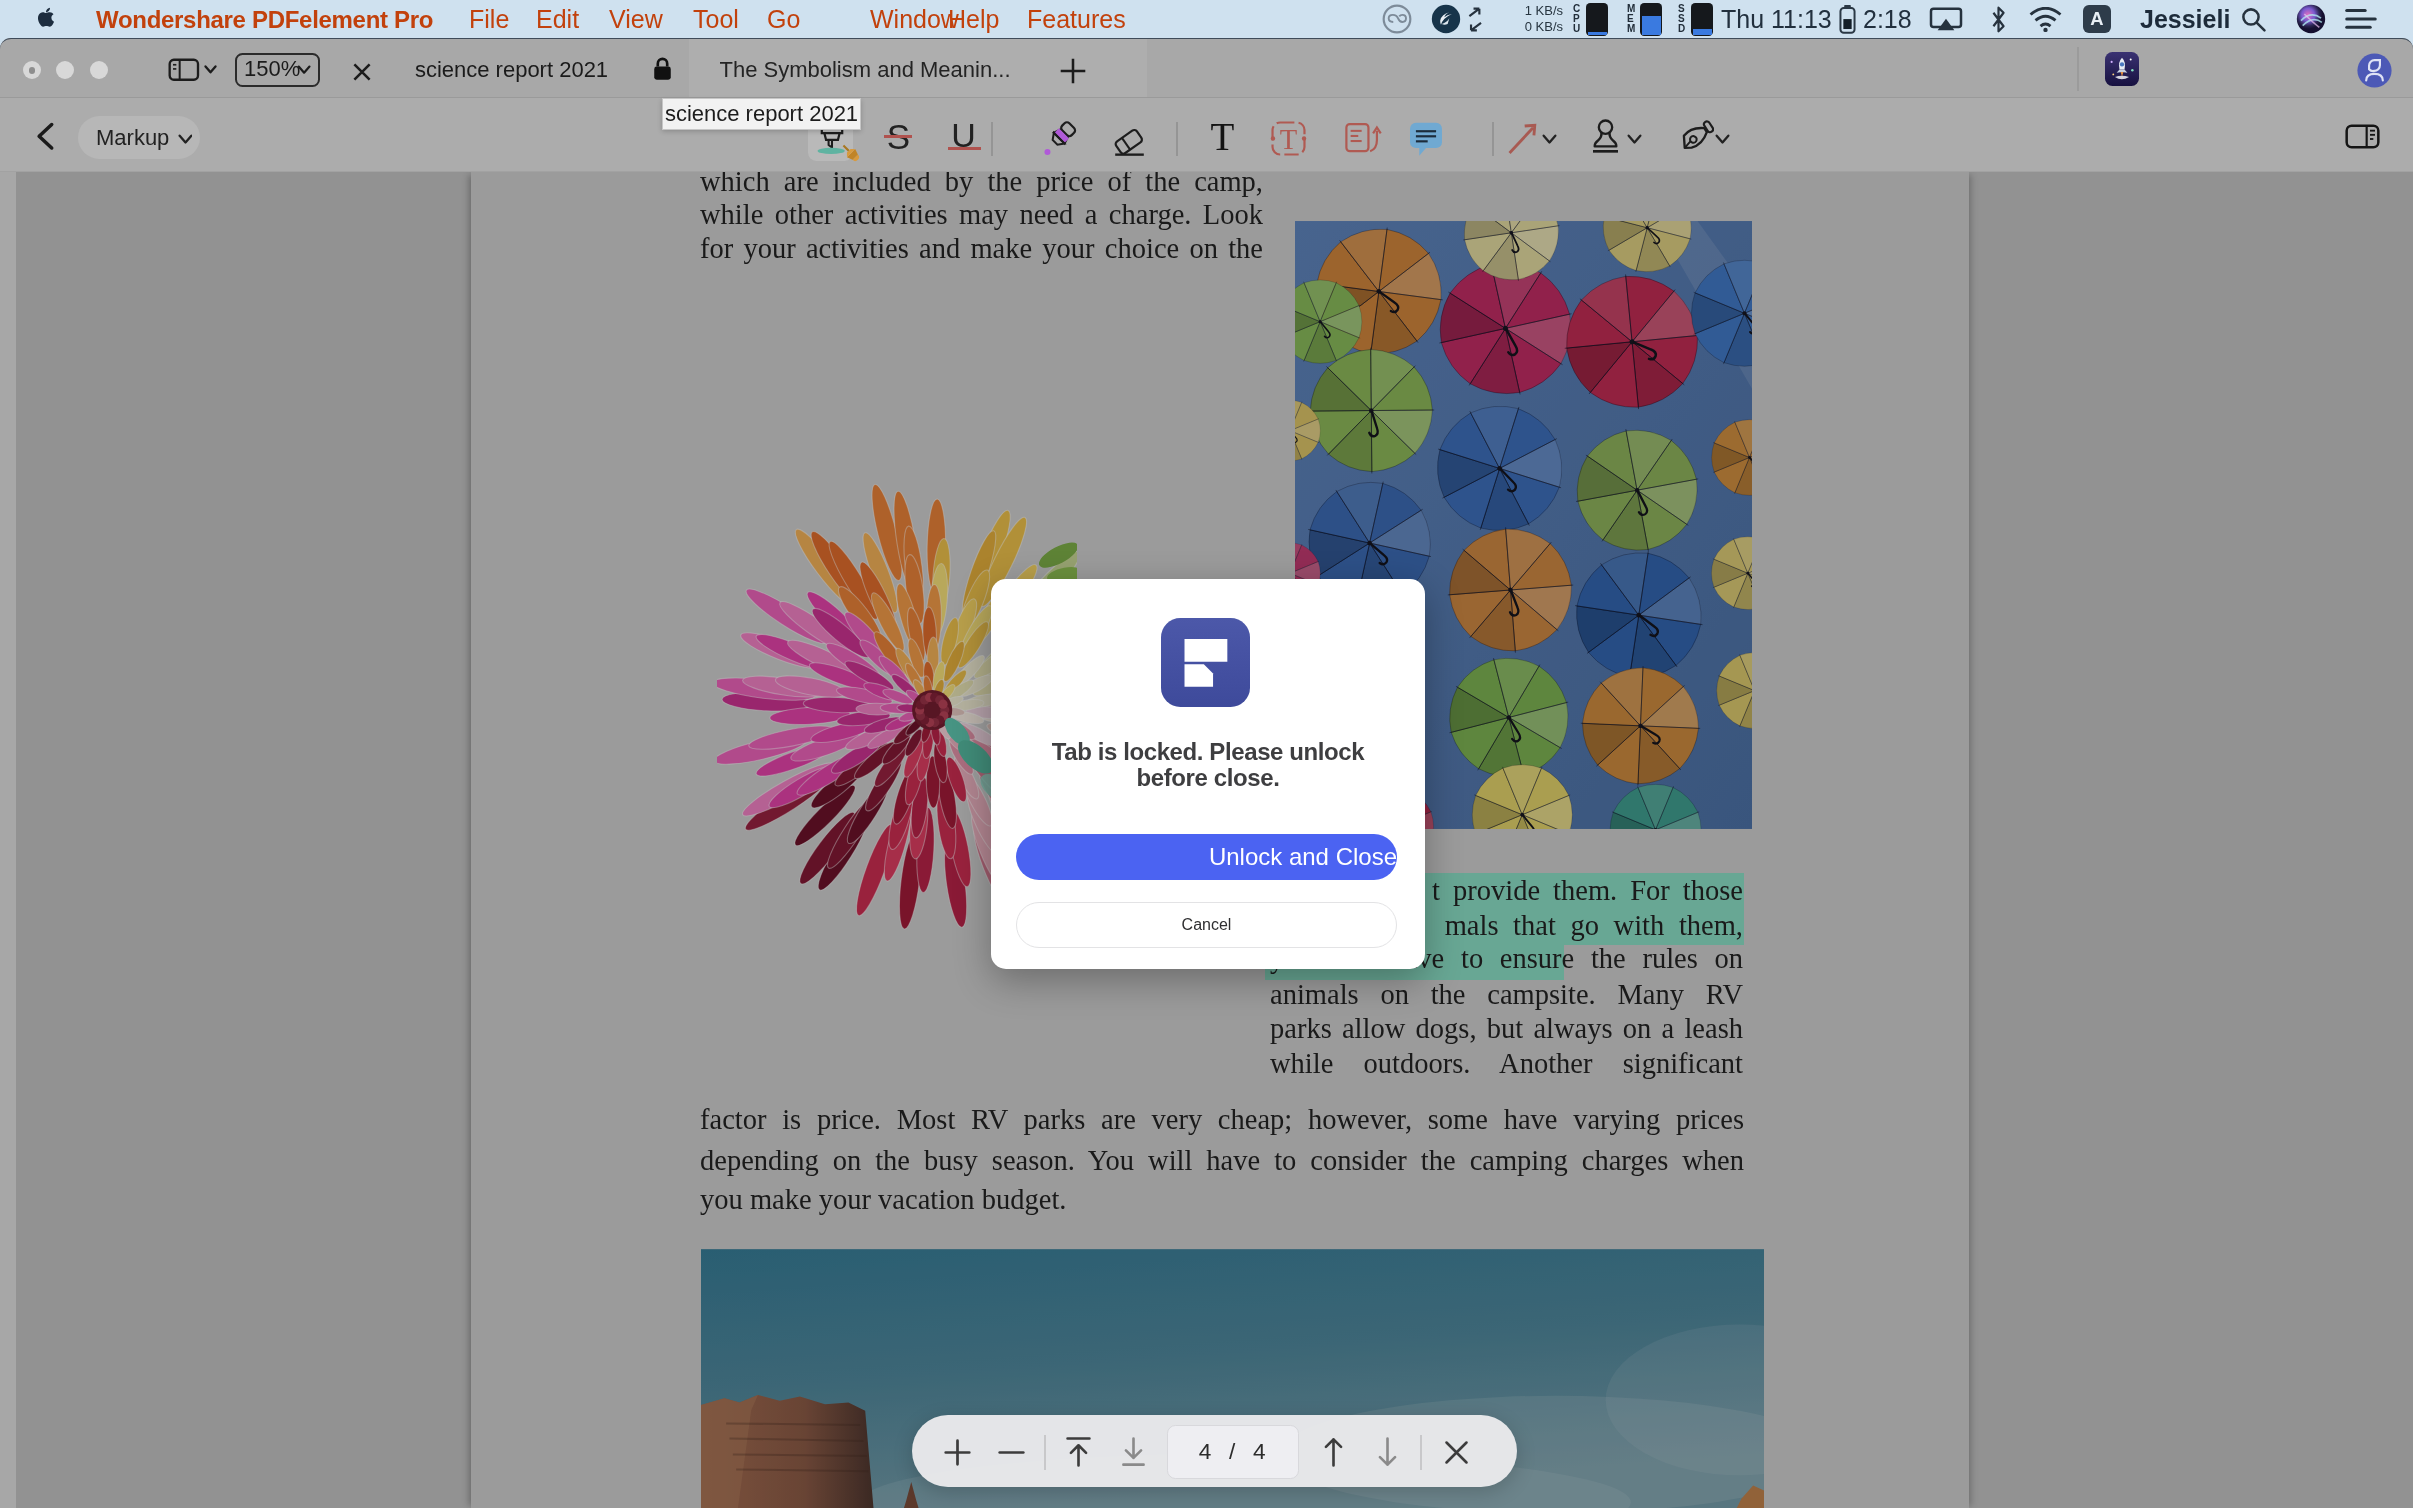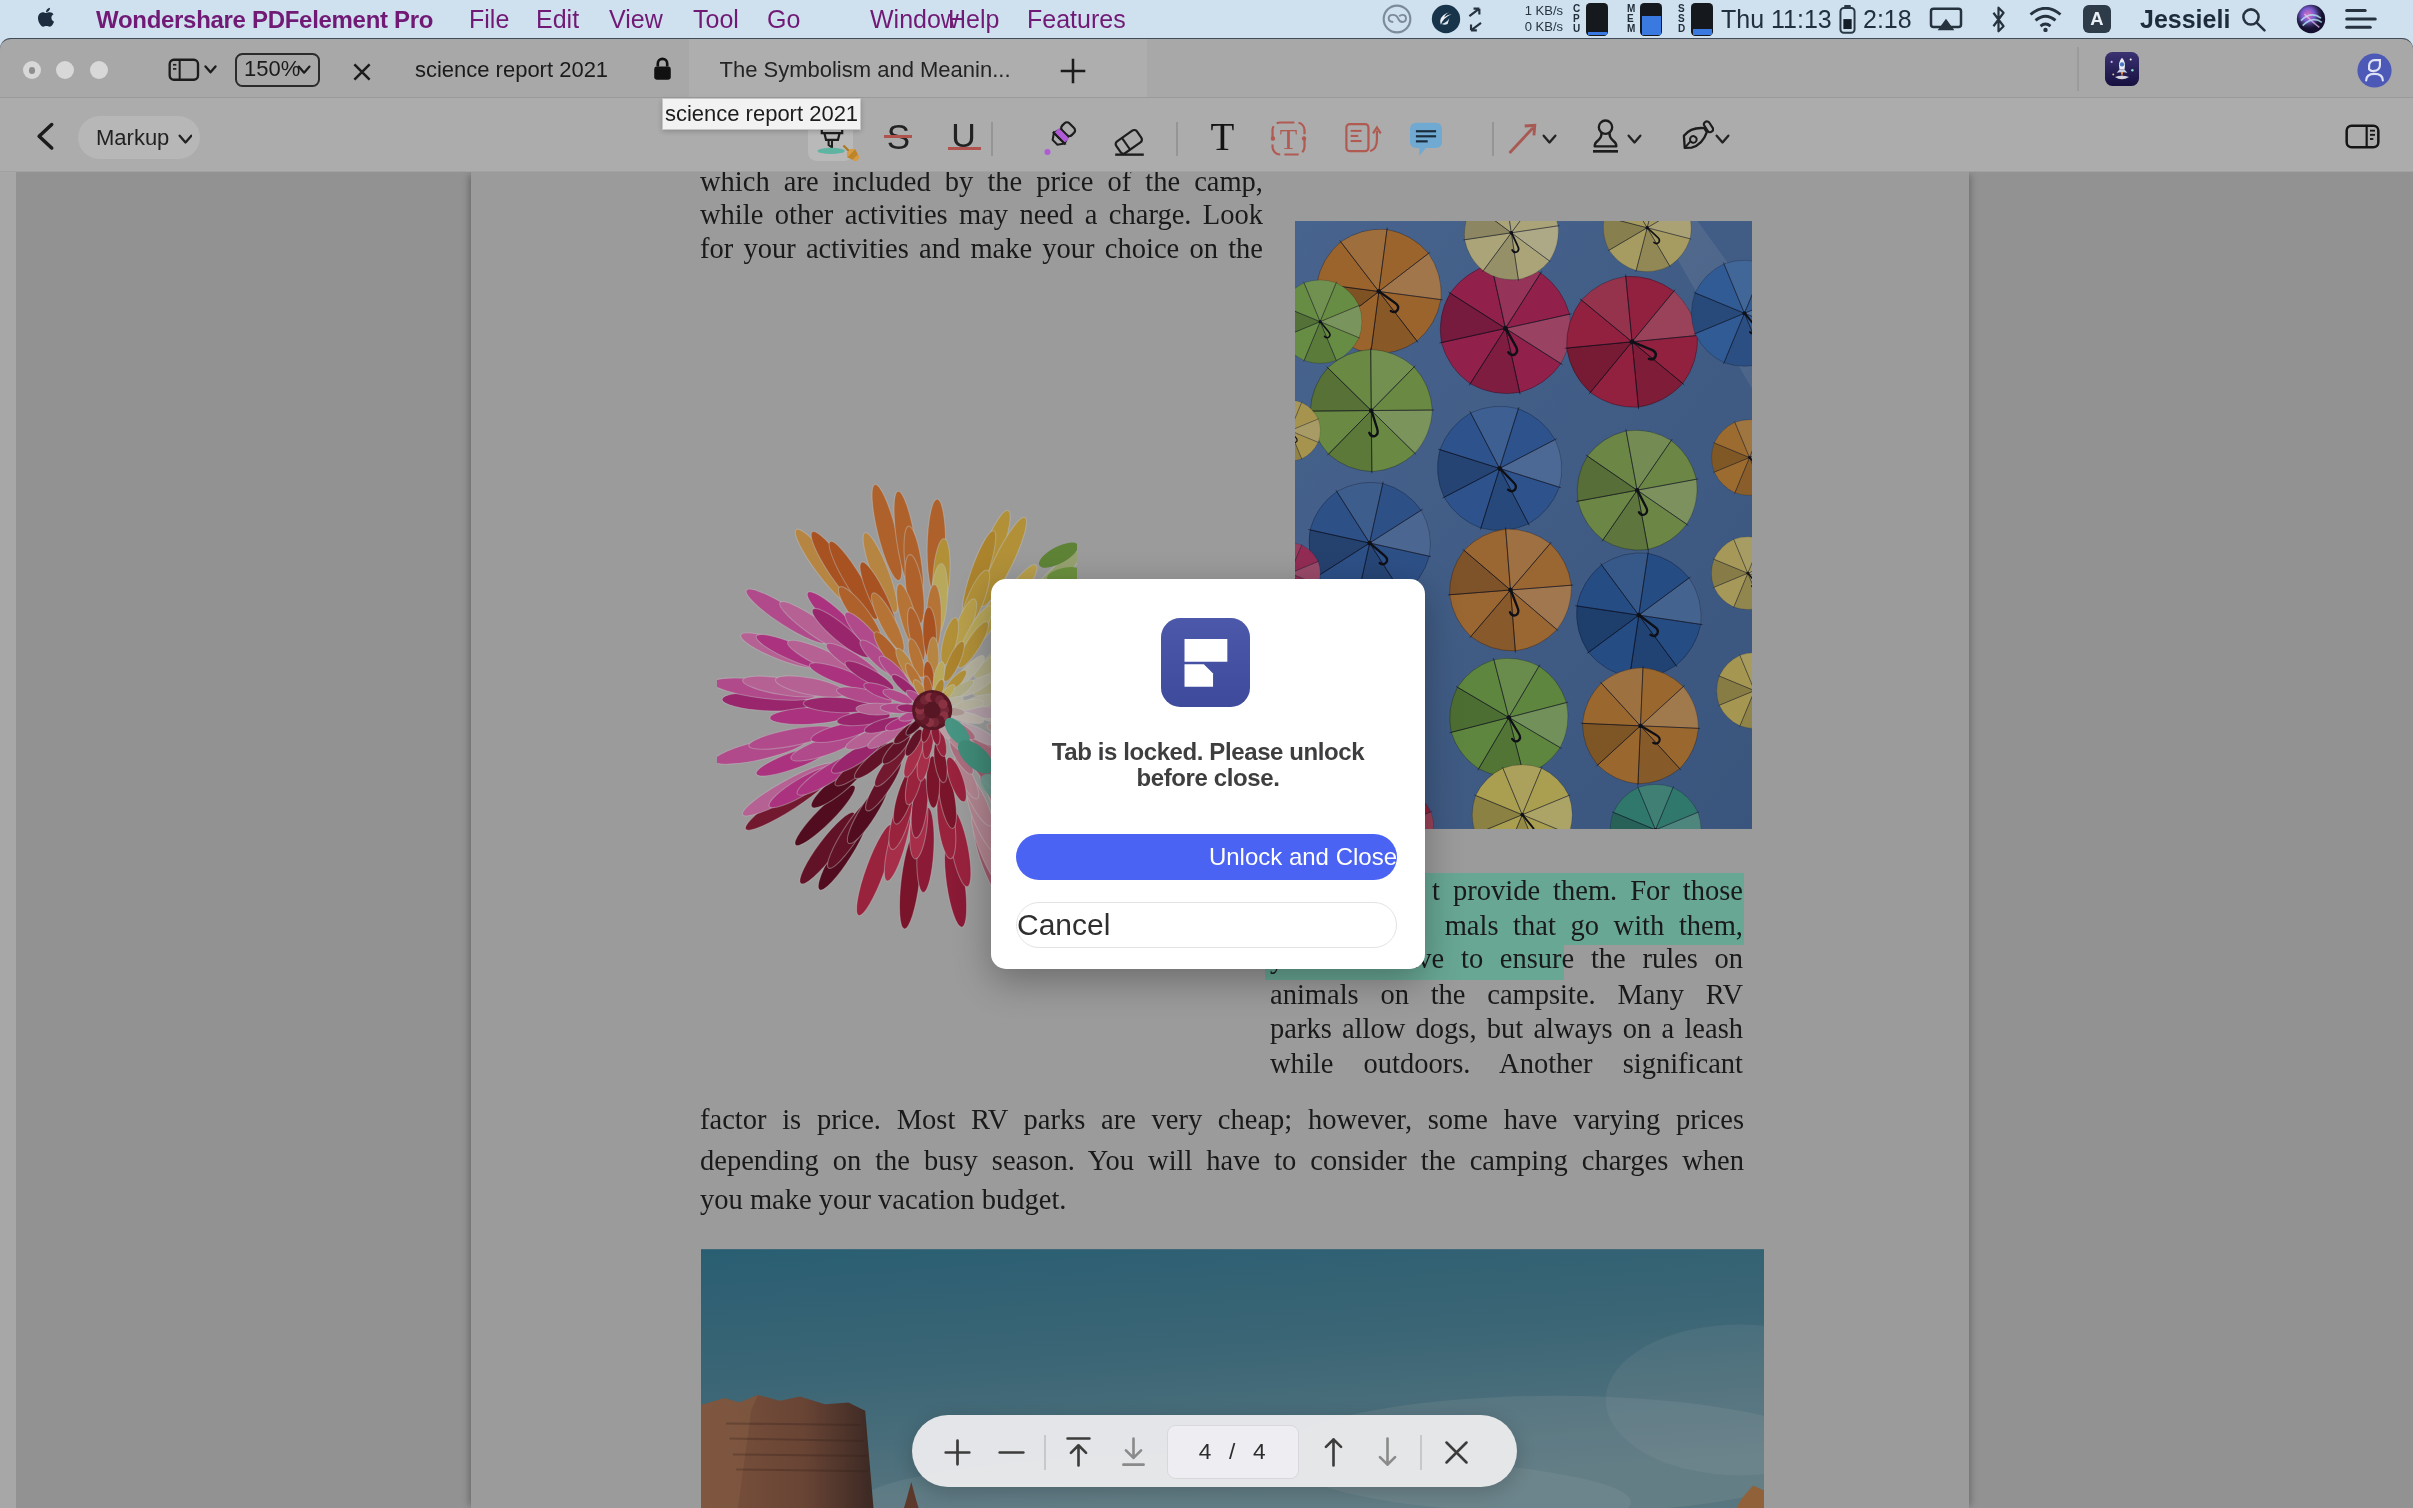--- a/index.html
+++ b/index.html
@@ -1,17 +1,17 @@
 <!DOCTYPE html>
 <html style="font-size:13.4px"><head><meta charset="utf-8">
 <style>
   html,body{margin:0;padding:0;width:2413px;height:1508px;overflow:hidden;background:#cfe1ef;
     font-family:"Liberation Sans",sans-serif;-webkit-font-smoothing:antialiased;}
   .abs{position:absolute;}
-  #menubar{left:0;top:0;width:2413px;height:38px;background:#cfe1ef;color:#701a75;}
+  #menubar{left:0;top:0;width:2413px;height:38px;background:#cfe1ef;color:#c2410c;}
   .mb{position:absolute;top:0;height:38px;line-height:38px;font-size:25px;white-space:pre;}
   #win{left:0;top:38px;width:2413px;height:1471px;background:#a7a7a7;border-radius:11px 11px 0 0;
        }
   #tabbar{left:0;top:38px;width:2413px;height:59px;background:#a8a8a8;border-radius:11px 11px 0 0;border-top:1.7px solid #3f4b59;}
   #content{left:0;top:172px;width:2413px;height:1337px;background:#929292;overflow:hidden;margin-left:16px;}
   #page{position:absolute;left:455px;top:0;width:1498px;height:1337px;background:#9b9b9b;
         box-shadow:-5px 0 6.7px -3.4px rgba(0,0,0,0.28), 5px 0 6.7px -3.4px rgba(0,0,0,0.25);}
   .ser{font-family:"Liberation Serif",serif;color:#1a1a1a;}
   .dimu{filter:brightness(0.72) saturate(0.9);}.dimf{filter:brightness(0.75) saturate(0.92);}.dimc{filter:brightness(0.78) saturate(0.9);}
 </style></head><body>
@@ -581,21 +581,21 @@
         <stop offset="0" stop-color="#4c58a9"></stop>
         <stop offset="1" stop-color="#3e4a9b"></stop>
       </linearGradient>
     </defs>
 <rect width="106" height="106" rx="23" fill="url(#lg)"></rect>
 <path d="M28 25 h51 v27 h-51 z" fill="#fff"></path>
 <path d="M28 55 h23 l11 11 v16 h-34 z" fill="#fff"></path>
 </svg>
 <div class="abs" style="left:991px;top:739px;width:434px;text-align:center;font-size:24px;font-weight:600;color:#3e3e40;line-height:26px;letter-spacing:-0.4px;">Tab is locked. Please unlock<br>before close.</div>
 <div class="abs" style="left:1016px;top:834px;width:381px;height:46px;border-radius:23.5px;background:#4b63f2;color:#fff;text-align:right;line-height:46px;font-size:24px;">Unlock and Close</div>
-<div class="abs" style="left:1016px;top:902px;width:381px;height:46px;border-radius:23.5px;background:#fff;border:1.7px solid #e3e3e5;box-sizing:border-box;color:#2f2f31;line-height:43px;font-size:30px;">Cancel</div>
+<div class="abs" style="left:1016px;top:902px;width:381px;height:46px;border-radius:23.5px;background:#fff;border:1.7px solid #e3e3e5;box-sizing:border-box;color:#2f2f31;text-align:center;line-height:43px;font-size:16px;">Cancel</div>
 <div class="abs" style="left:912px;top:1415px;width:605px;height:72px;border-radius:36px;background:rgba(233,233,235,0.97);box-shadow:0 5px 20px rgba(0,0,0,0.18);"></div>
 <svg class="abs" style="left:944px;top:1439px;" width="27" height="27" viewBox="0 0 32 32">
     <path d="M16 2 V30 M2 16 H30" stroke="#3c3c3c" stroke-width="3.2" stroke-linecap="round"></path>
   </svg>
 <svg class="abs" style="left:998px;top:1439px;" width="27" height="27" viewBox="0 0 32 32">
     <path d="M2 16 H30" stroke="#3c3c3c" stroke-width="3.2" stroke-linecap="round"></path>
   </svg>
 <div class="abs" style="left:1044px;top:1435px;width:1.7px;height:35px;background:#c8c8ca;"></div>
 <svg class="abs" style="left:1065px;top:1436px;" width="27" height="32" viewBox="0 0 32 38">
     <path d="M3 3 H29 M16 11 V35 M16 11 L7 20 M16 11 L25 20" stroke="#3c3c3c" stroke-width="3.1" stroke-linecap="round" stroke-linejoin="round"></path>

